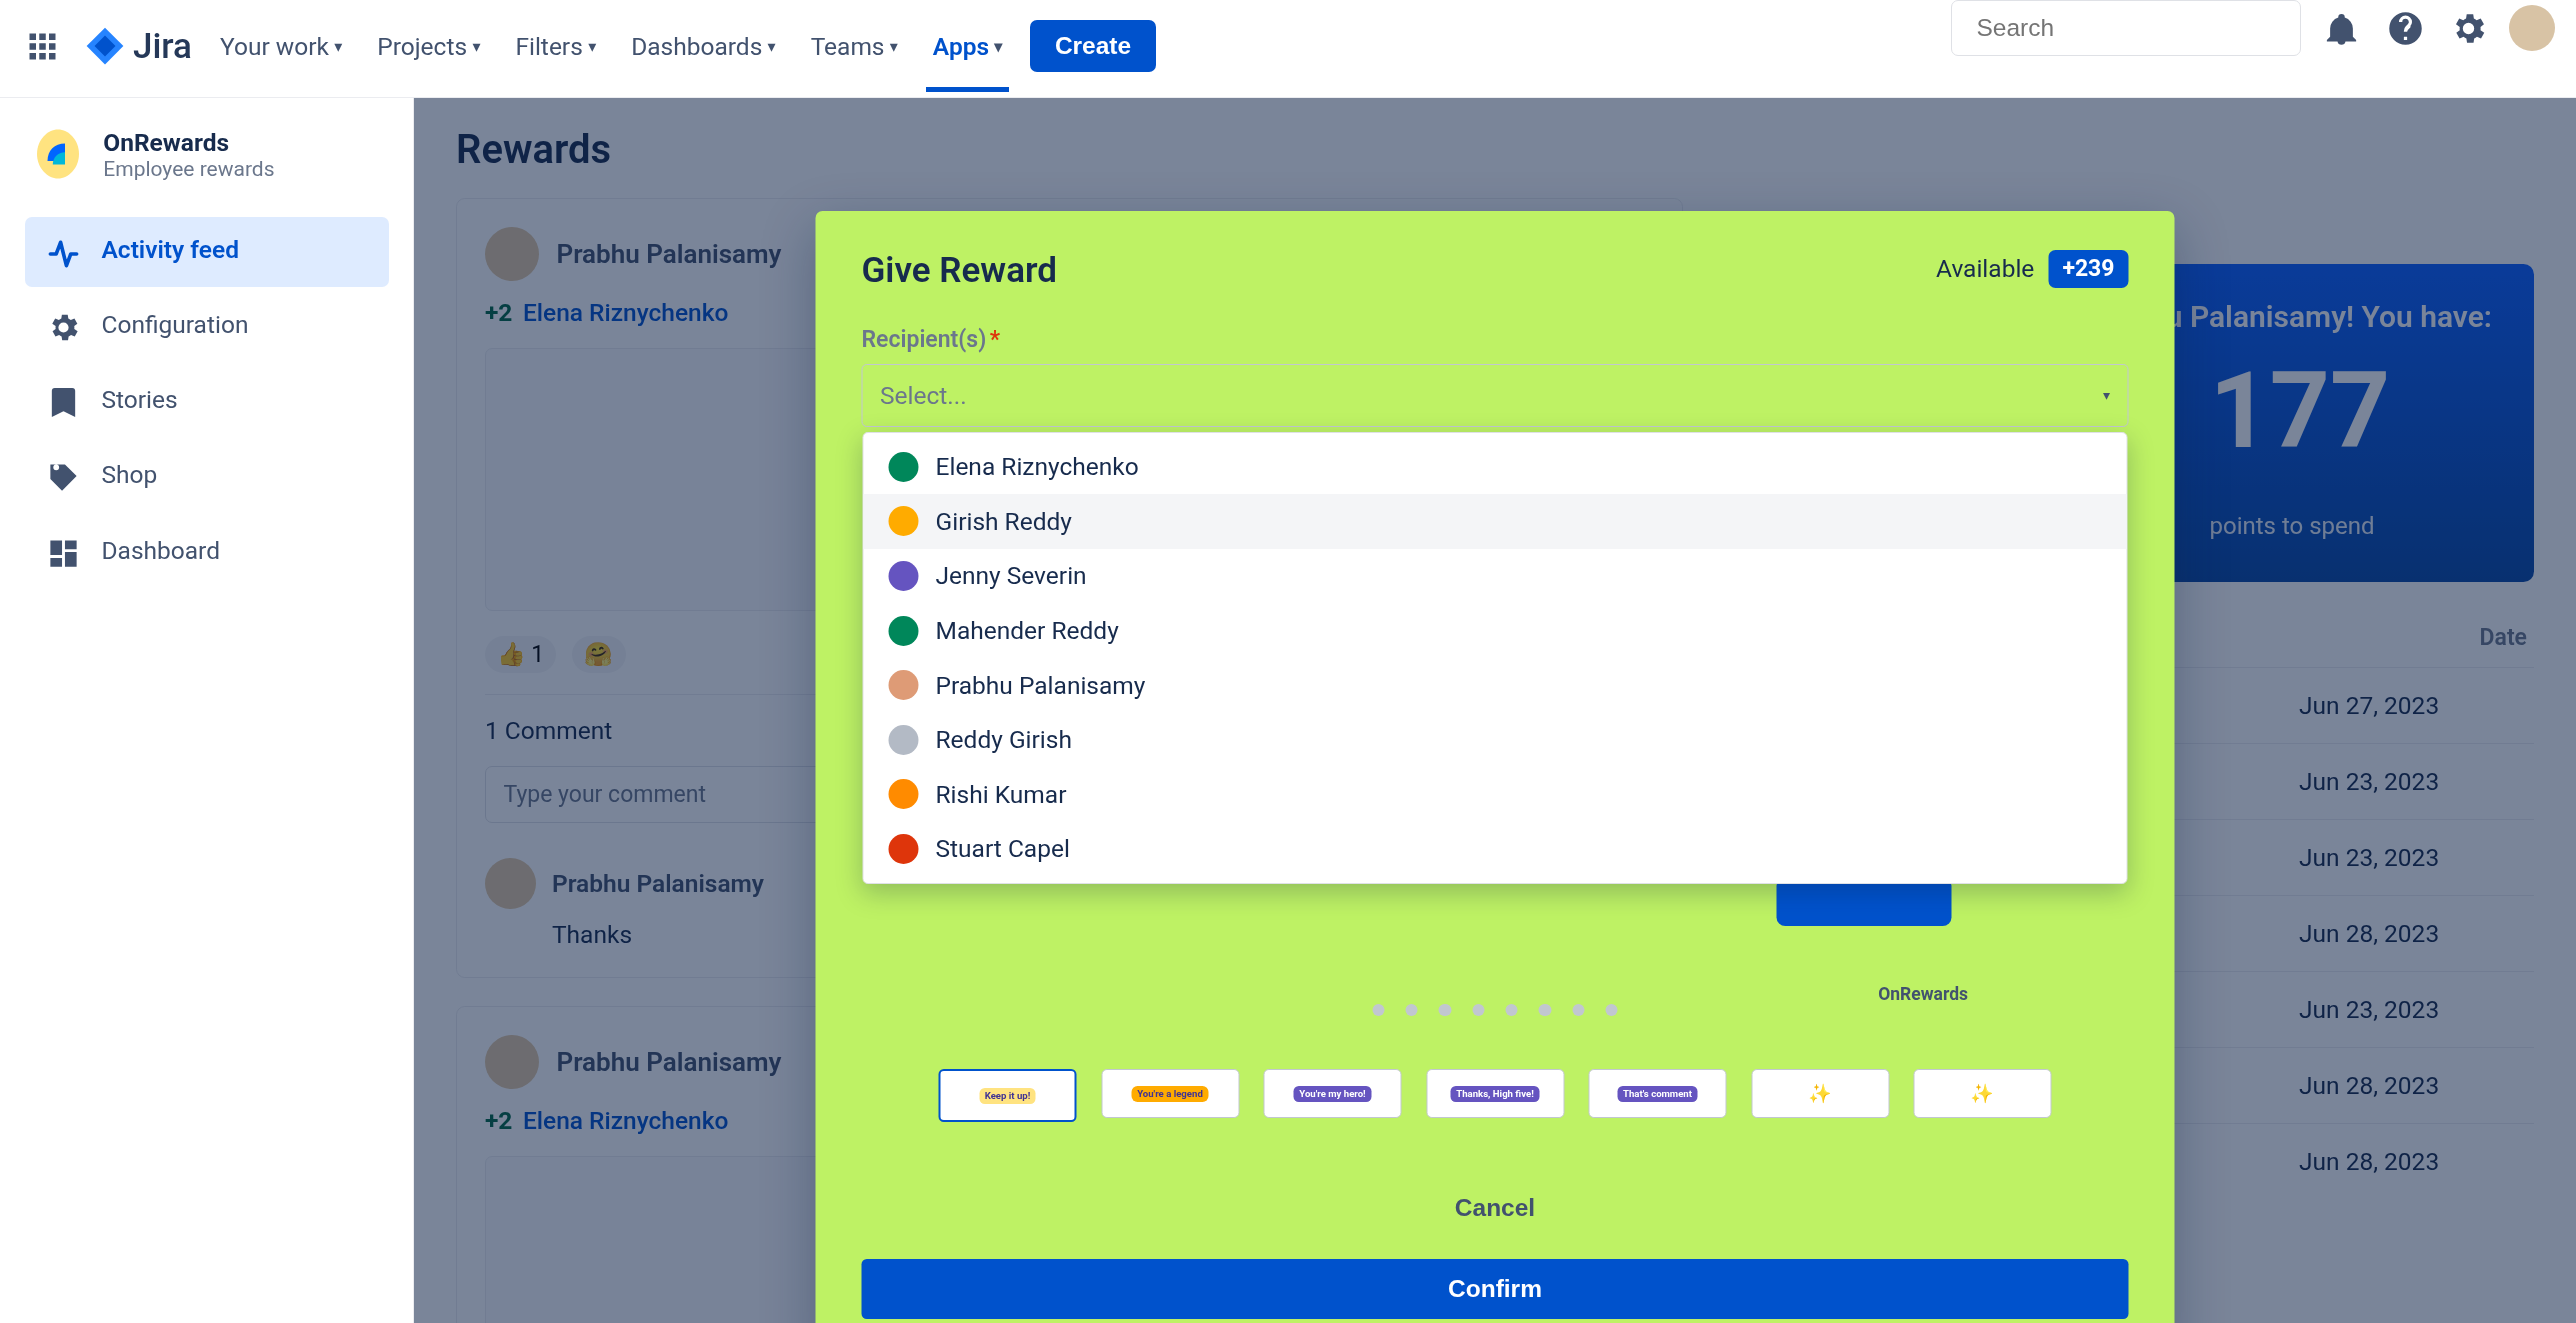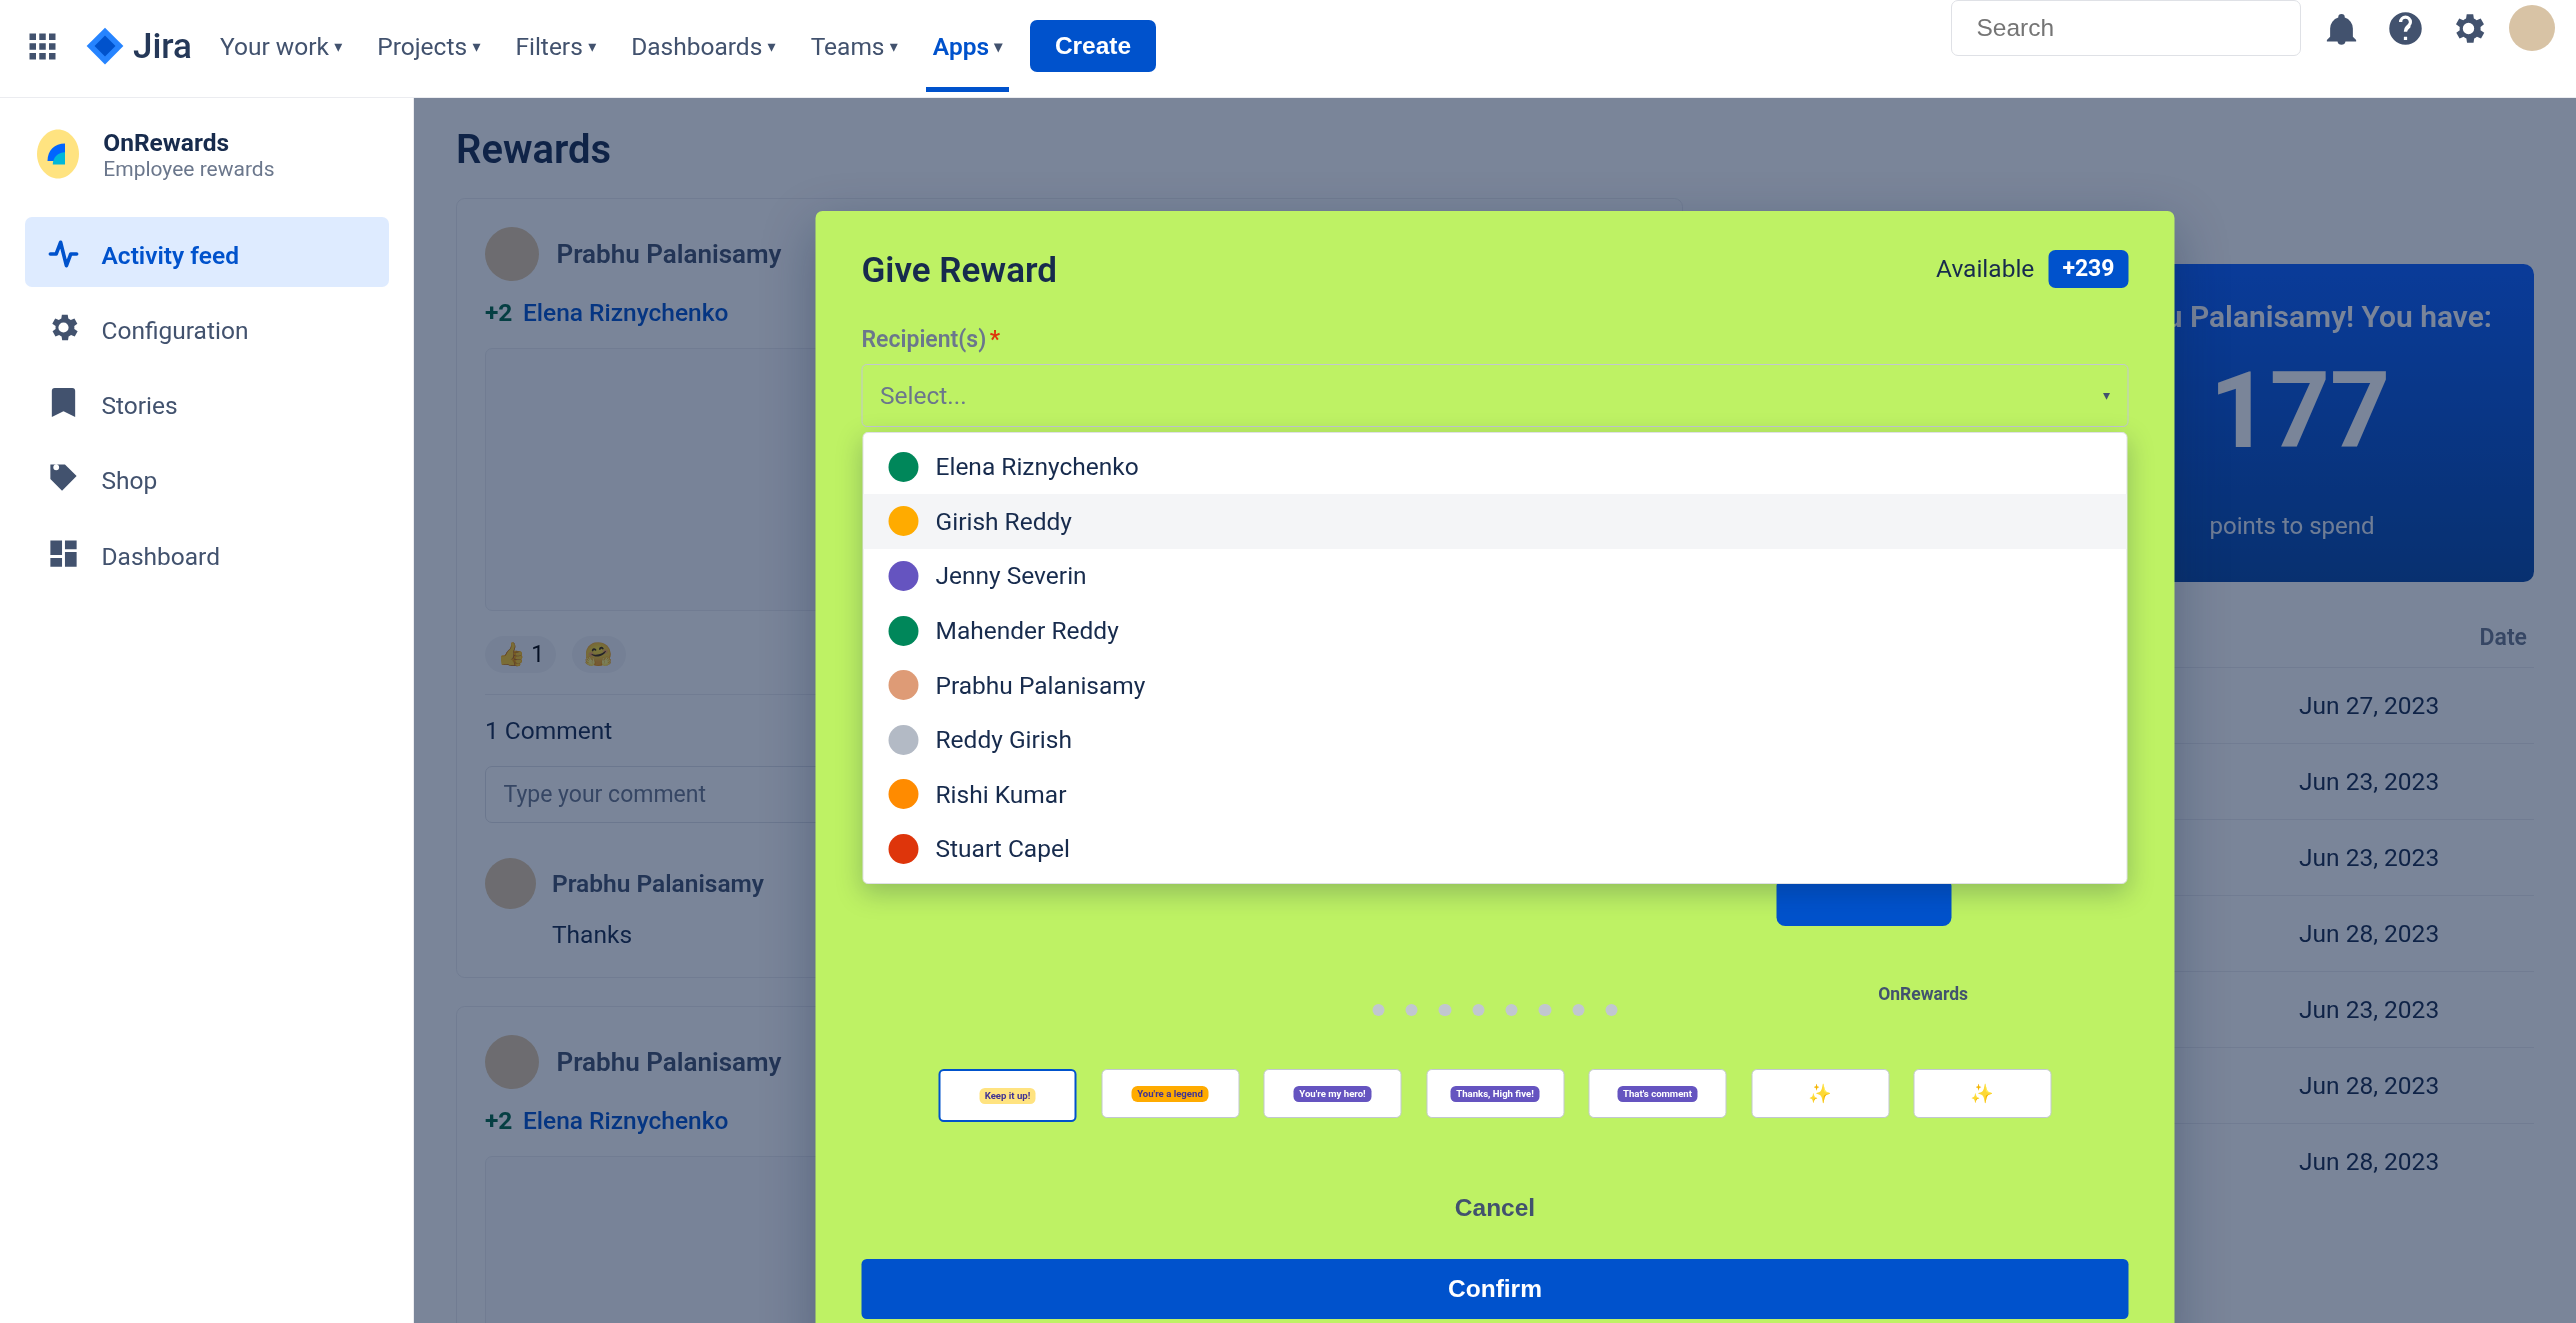--- a/index.html
+++ b/index.html
@@ -23,21 +23,21 @@
   .icon-btn svg { width: 39px; height: 39px; fill: #42526e; }
   .avatar-top { width: 46px; height: 46px; border-radius: 50%; background: #d8c3a5; cursor: pointer; }
 
   
   .body-row { display: flex; height: calc(100% - 98px); }
   .sidebar { width: 414px; border-right: 0.9px solid #ebecf0; padding: 28px 24.5px; }
   .sb-header { display: flex; align-items: center; gap: 17.5px; margin-bottom: 35px; padding-left: 5.3px; }
   .sb-logo { width: 56px; height: 56px; }
   .sb-title { font-size: 24.5px; font-weight: 700; color: #172b4d; }
   .sb-sub { font-size: 21px; color: #6b778c; }
-  .sb-item { display: flex; align-items: flex-end; gap: 21px; padding: 17.5px 21px; border-radius: 7px; font-size: 24.5px; color: #42526e; cursor: pointer; margin-bottom: 5.3px; }
+  .sb-item { display: flex; align-items: flex-start; gap: 21px; padding: 17.5px 21px; border-radius: 7px; font-size: 24.5px; color: #42526e; cursor: pointer; margin-bottom: 5.3px; }
   .sb-item.active { background: #deebff; color: #0052cc; font-weight: 600; }
   .sb-item svg { width: 35px; height: 35px; fill: currentColor; }
 
   .main { flex: 1; padding: 28px 42px 0 42px; position: relative; overflow: hidden; }
   .page-title { font-size: 40px; font-weight: 600; color: #172b4d; margin-bottom: 24.5px; }
 
   .feed { width: 1227px; }
   .card { border: 1.8px solid #ebecf0; border-radius: 8.8px; background: #fff; }
   .feed-card { padding: 28px; margin-bottom: 28px; }
   .fc-head { display: flex; align-items: center; gap: 17.5px; margin-bottom: 17.5px; }

